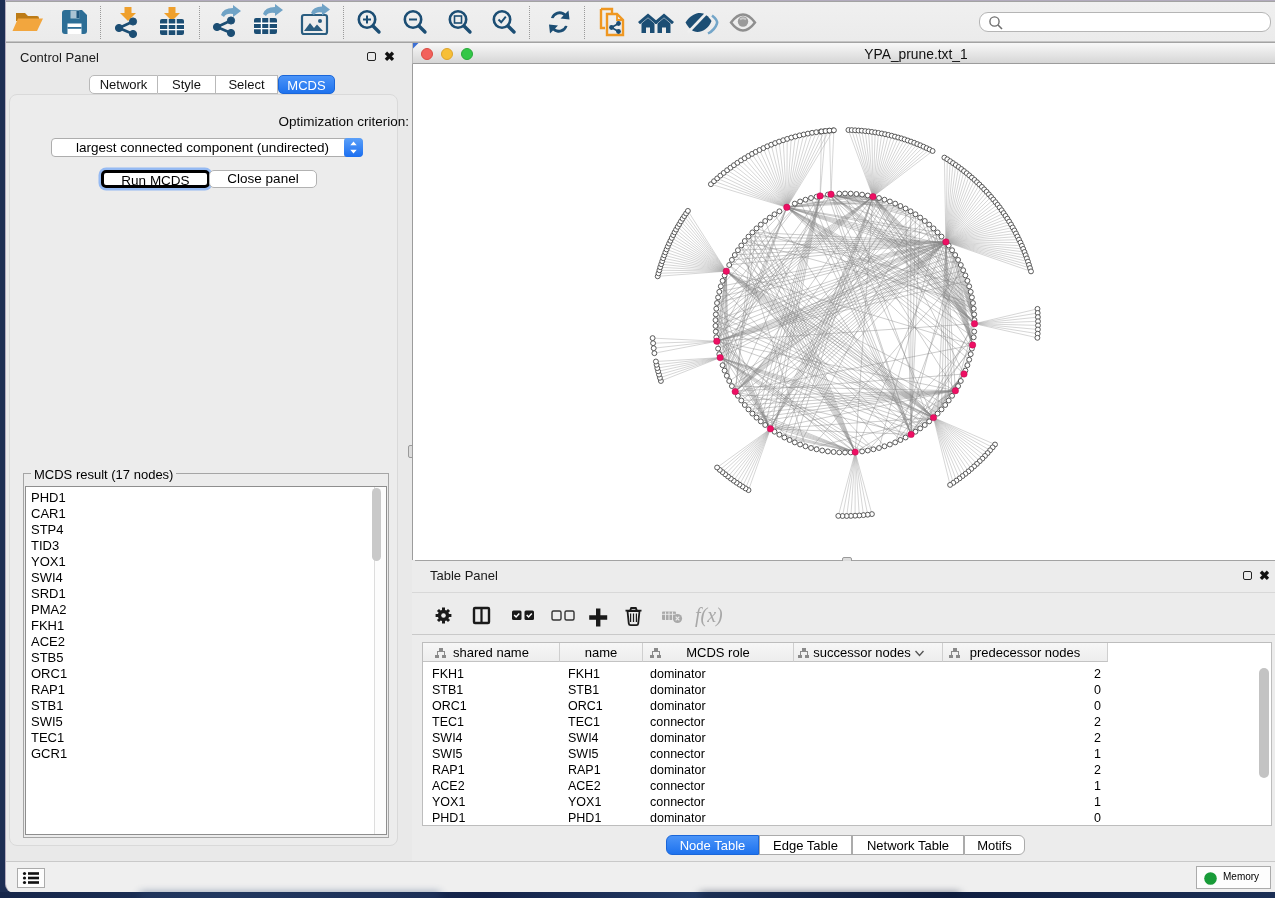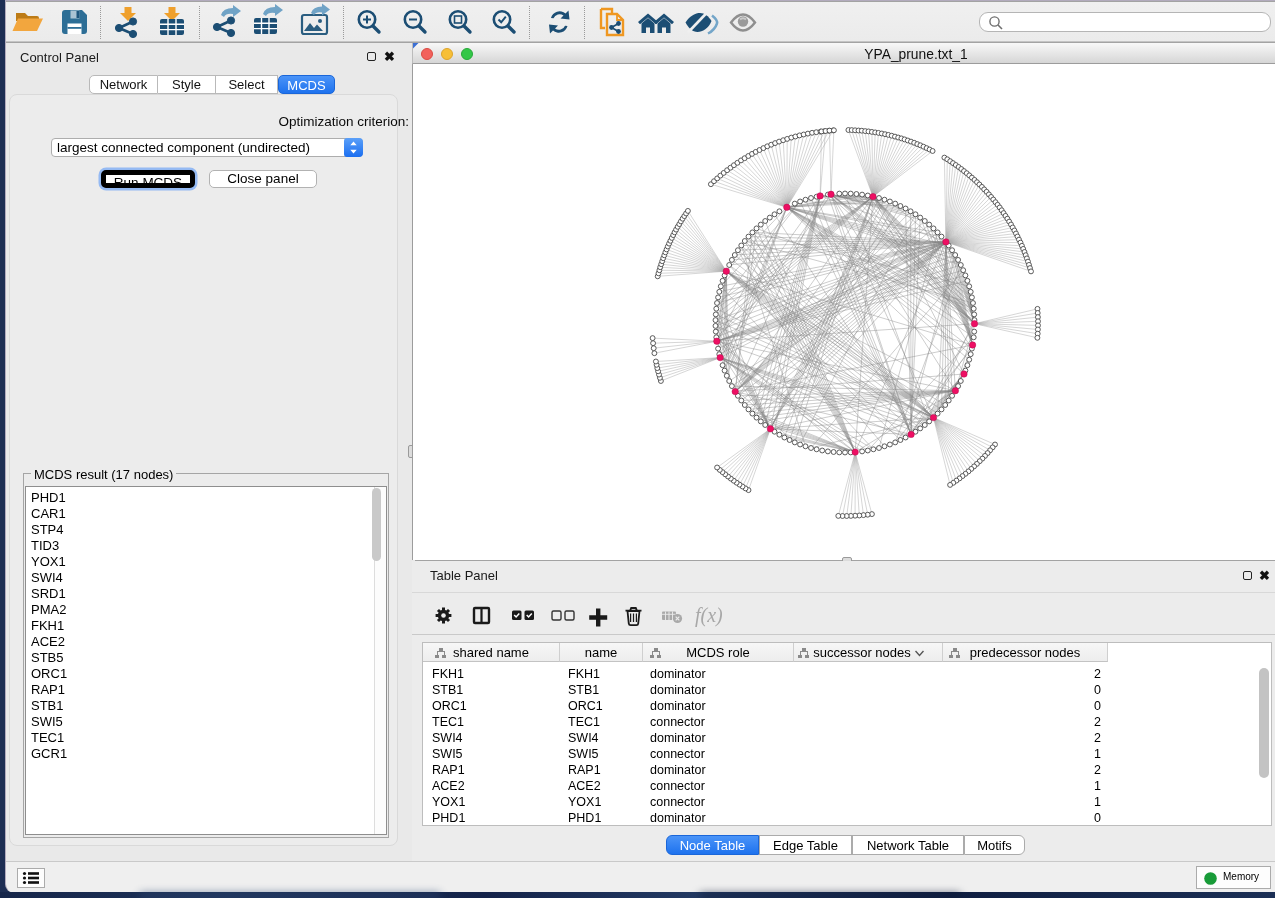--- a/index.html
+++ b/index.html
@@ -15,24 +15,24 @@
 #sbox{left:973px;top:10px;width:292px;height:20px;background:#fff;border:1px solid #b5b5b5;border-radius:9px}
 
 #cpanel{left:0;top:42px;width:403px;height:818px;background:#e9e9e9}
 .ptitle{font-size:13px;color:#1a1a1a}
 .flico{position:absolute;width:9px;height:9px;border:1.5px solid #222;border-radius:2px}
 .xico{position:absolute;font-size:13px;font-weight:bold;color:#111;line-height:10px}
 .tab{position:absolute;top:32px;height:19px;background:#fff;border:1px solid #b9b9b9;font-size:13px;color:#111;text-align:center;line-height:18px}
 #tabmcds{background:linear-gradient(#4b94f8,#1e72ee);color:#fff;border:1px solid #1a66d9;border-radius:5px;line-height:19px}
 #cpcontent{left:3px;top:51px;width:389px;height:752px;background:#ececec;border:1px solid #d9d9d9;border-radius:8px}
 #optlab{left:0;top:71px;width:403px;text-align:right;font-size:13.5px;color:#0a0a0a}
-#combo{left:45px;top:95px;width:312px;height:19px;background:#fff;border:1px solid #adadad;border-radius:4px;font-size:13.5px;color:#000;line-height:17px;padding-left:5px}
+#combo{left:45px;top:95px;width:312px;height:19px;background:#fff;border:1px solid #adadad;border-radius:4px;font-size:13.5px;color:#000;line-height:17px;padding-left:24px}
 #combobtn{left:338px;top:95px;width:19px;height:19px;background:linear-gradient(#5ba0f9,#1a6ef0);border-radius:3px 4px 4px 3px}
 .btn{position:absolute;top:127px;height:18px;background:#fff;border:1px solid #b2b2b2;border-radius:5px;font-size:13.5px;color:#000;text-align:center;line-height:16.5px}
-#runbtn{left:95px;width:94px;border:5px solid #000000;box-shadow:0 0 0 2.5px rgba(120,170,245,.75)}
+#runbtn{left:95px;width:109px;border:3px solid #000000;box-shadow:0 0 0 2.5px rgba(120,170,245,.75)}
 #closebtn{left:203px;width:108px}
 #fieldset{left:17px;top:430px;width:366px;height:365px;border:1px solid #a5a5a5}
 #fslegend{left:25px;top:424px;background:#ececec;padding:0 3px;font-size:13px;color:#000}
 #mcdslist{left:19px;top:443px;width:362px;height:349px;background:#fff;border:1px solid #8e8e8e;font-size:13px;color:#000;line-height:16px;padding:3px 0 0 5px}
 #mlsb{left:368px;top:444px;width:12px;height:347px;border-left:1px solid #ddd;background:#fcfcfc}
 #mlsbthumb{left:366px;top:445px;width:9px;height:73px;background:#c9c9c9;border-radius:4.5px}
 
 #vsplit{left:403px;top:42px;width:6px;height:818px;background:#e9e9e9}
 #vgrip{left:402px;top:444px;width:7px;height:13px;background:#dcdcdc;border:1px solid #9a9a9a;border-radius:2px}
 #hgrip{left:836px;top:556px;width:10px;height:6px;background:#dcdcdc;border:1px solid #9a9a9a;border-radius:2px}

